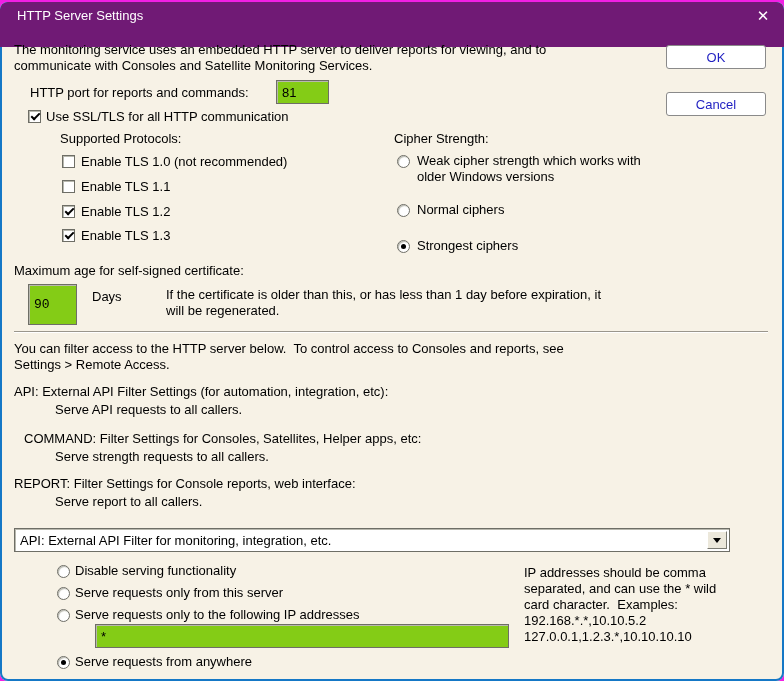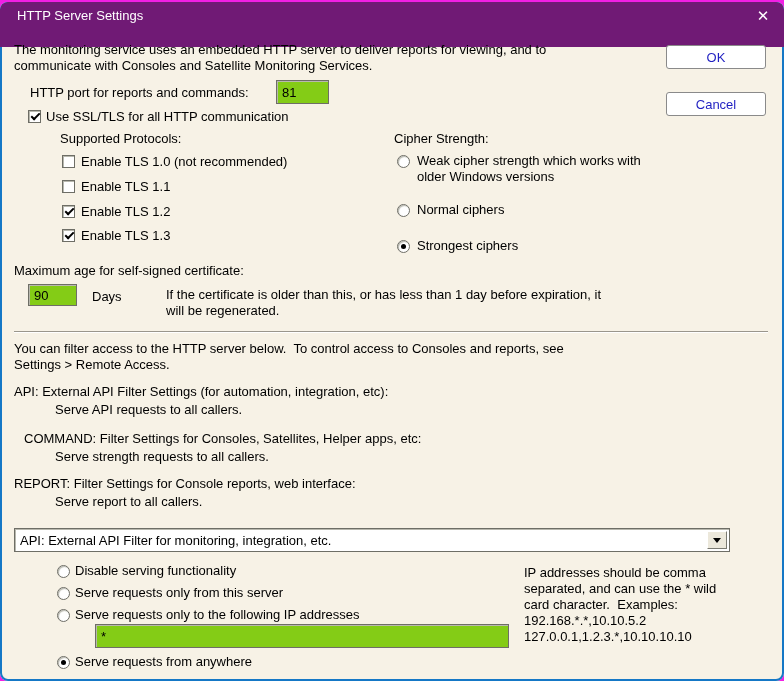--- a/index.html
+++ b/index.html
@@ -135,21 +135,21 @@
   <div class="txt" style="left:417px;top:151px;">Weak cipher strength which works with</div>
   <div class="txt" style="left:417px;top:167px;">older Windows versions</div>
 
   <span class="rd" style="left:397px;top:202px;"></span>
   <div class="txt" style="left:417px;top:200px;">Normal ciphers</div>
 
   <span class="rd on" style="left:397px;top:238px;"></span>
   <div class="txt" style="left:417px;top:236px;">Strongest ciphers</div>
 
   <div class="txt" style="left:14px;top:261px;">Maximum age for self-signed certificate:</div>
-  <input class="inp" style="left: 28px; top: 282px; width: 49px; height: 22px;" value="90">
+  <input class="inp" style="left: 28px; top: 282px; width: 49px; height: 41px; font-family: Liberation Mono, monospace;" value="90">
   <div class="txt" style="left:92px;top:287px;">Days</div>
   <div class="txt" style="left:166px;top:285px;">If the certificate is older than this, or has less than 1 day before expiration, it</div>
   <div class="txt" style="left:166px;top:301px;">will be regenerated.</div>
 
   <div class="divider"></div>
 
   <div class="txt" style="left:14px;top:339px;">You can filter access to the HTTP server below.  To control access to Consoles and reports, see</div>
   <div class="txt" style="left:14px;top:355px;">Settings &gt; Remote Access.</div>
 
   <div class="txt" style="left:14px;top:382px;">API: External API Filter Settings (for automation, integration, etc):</div>

